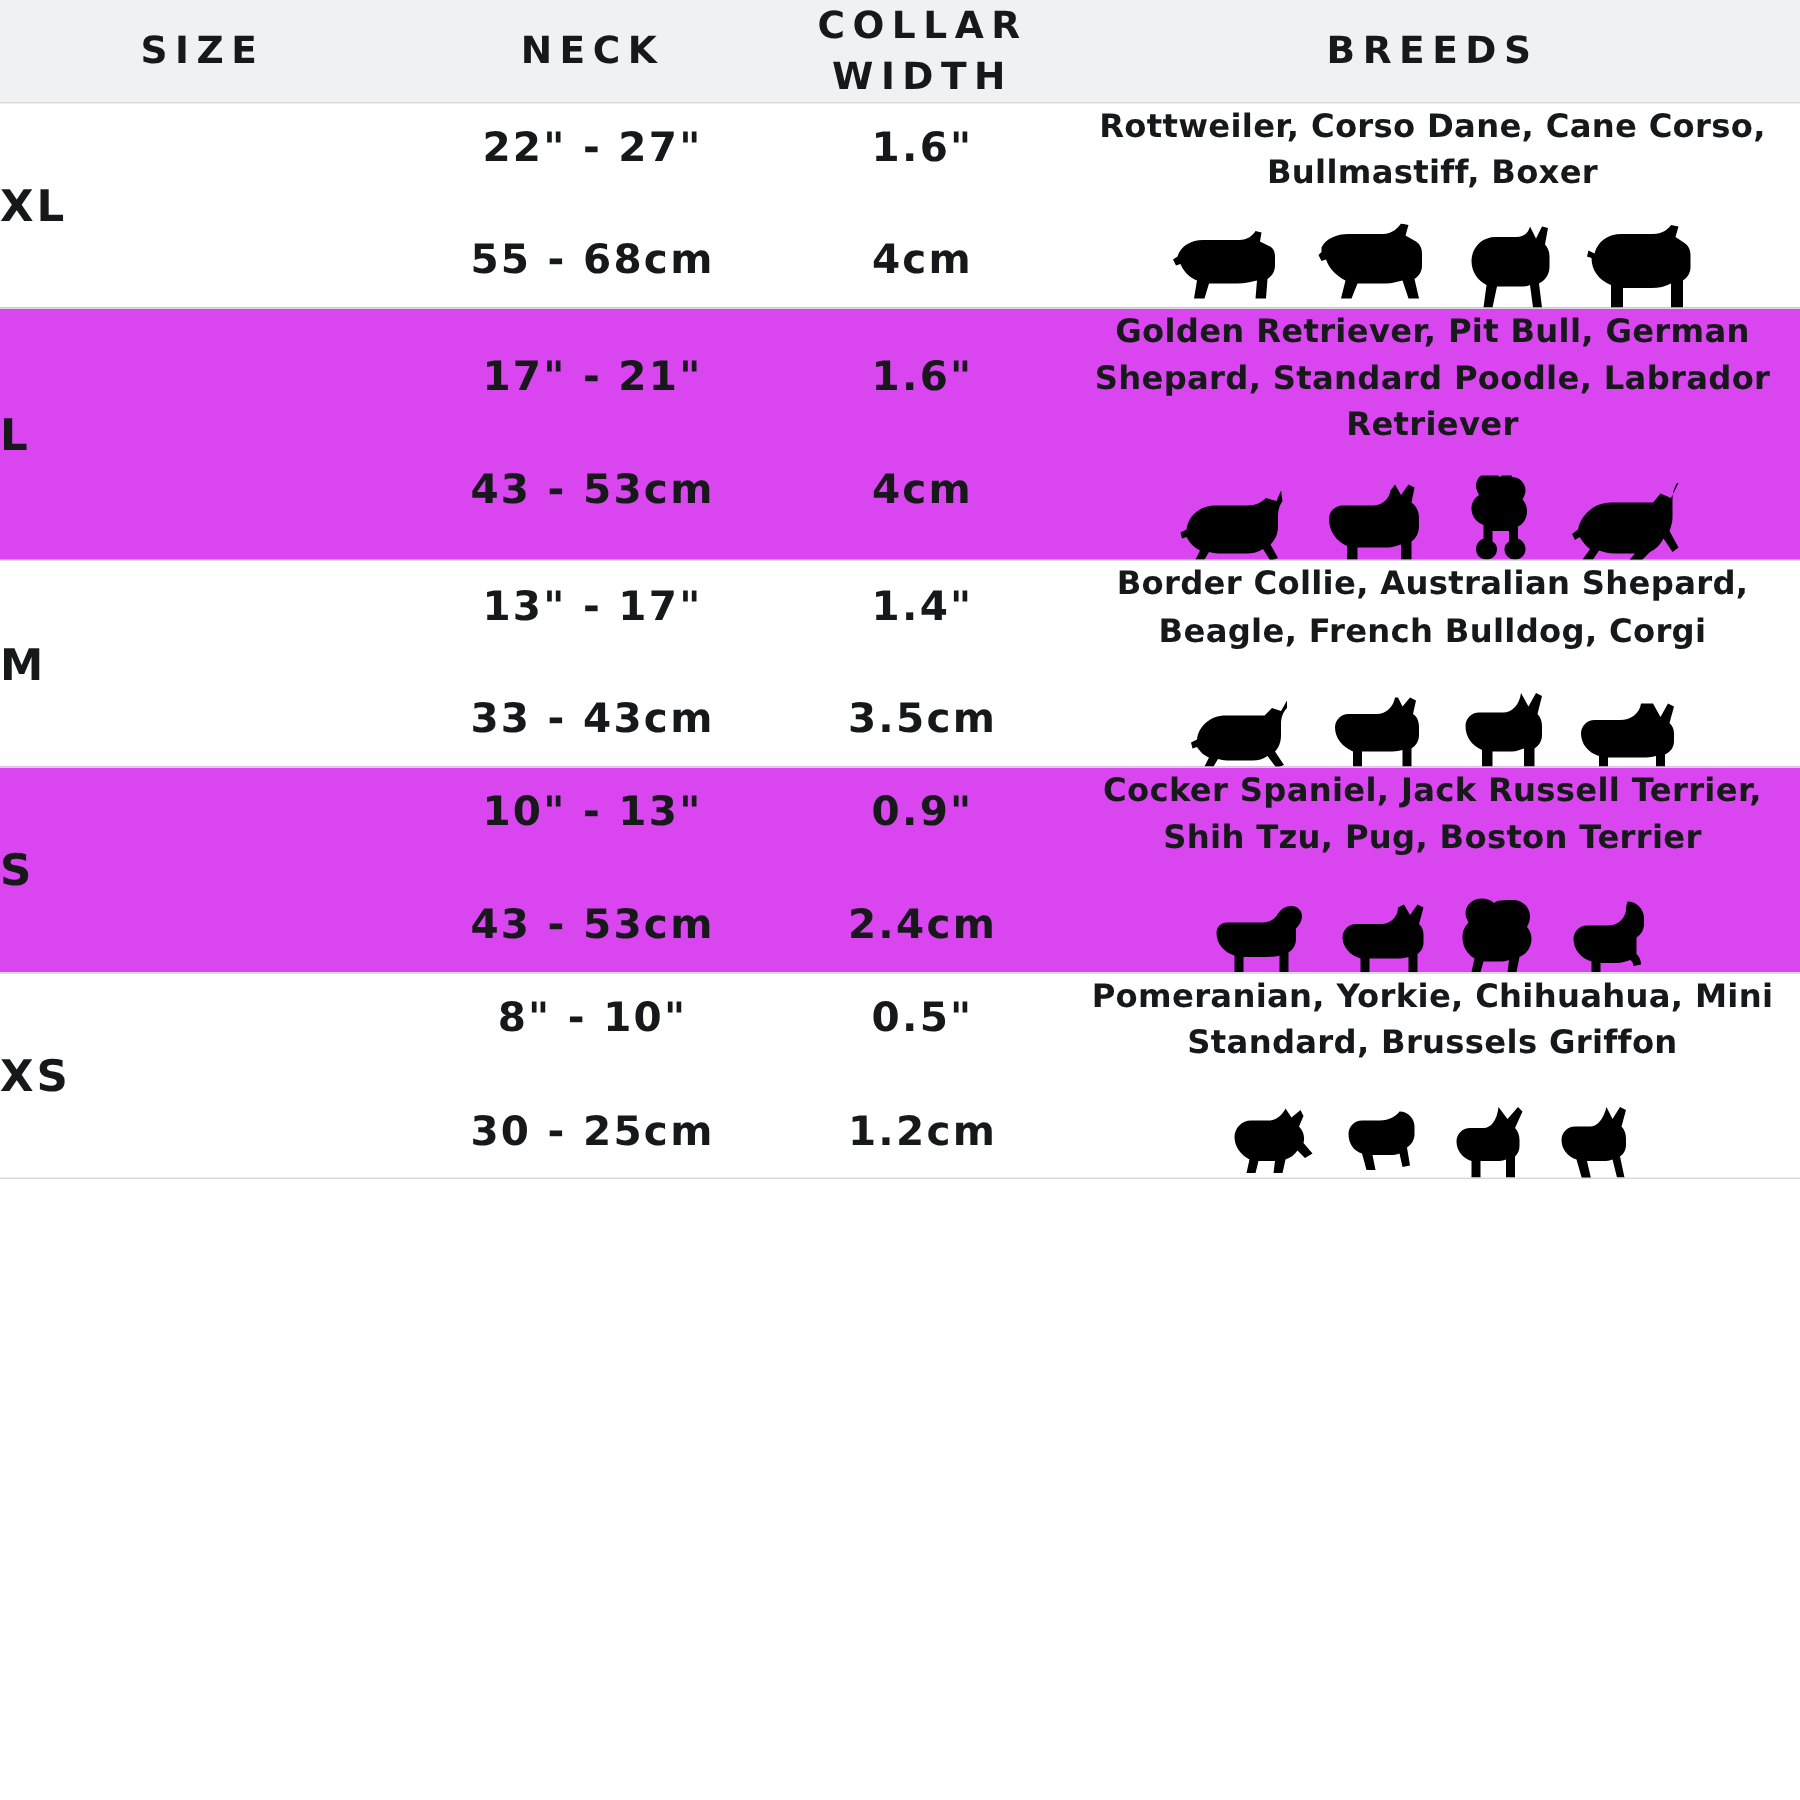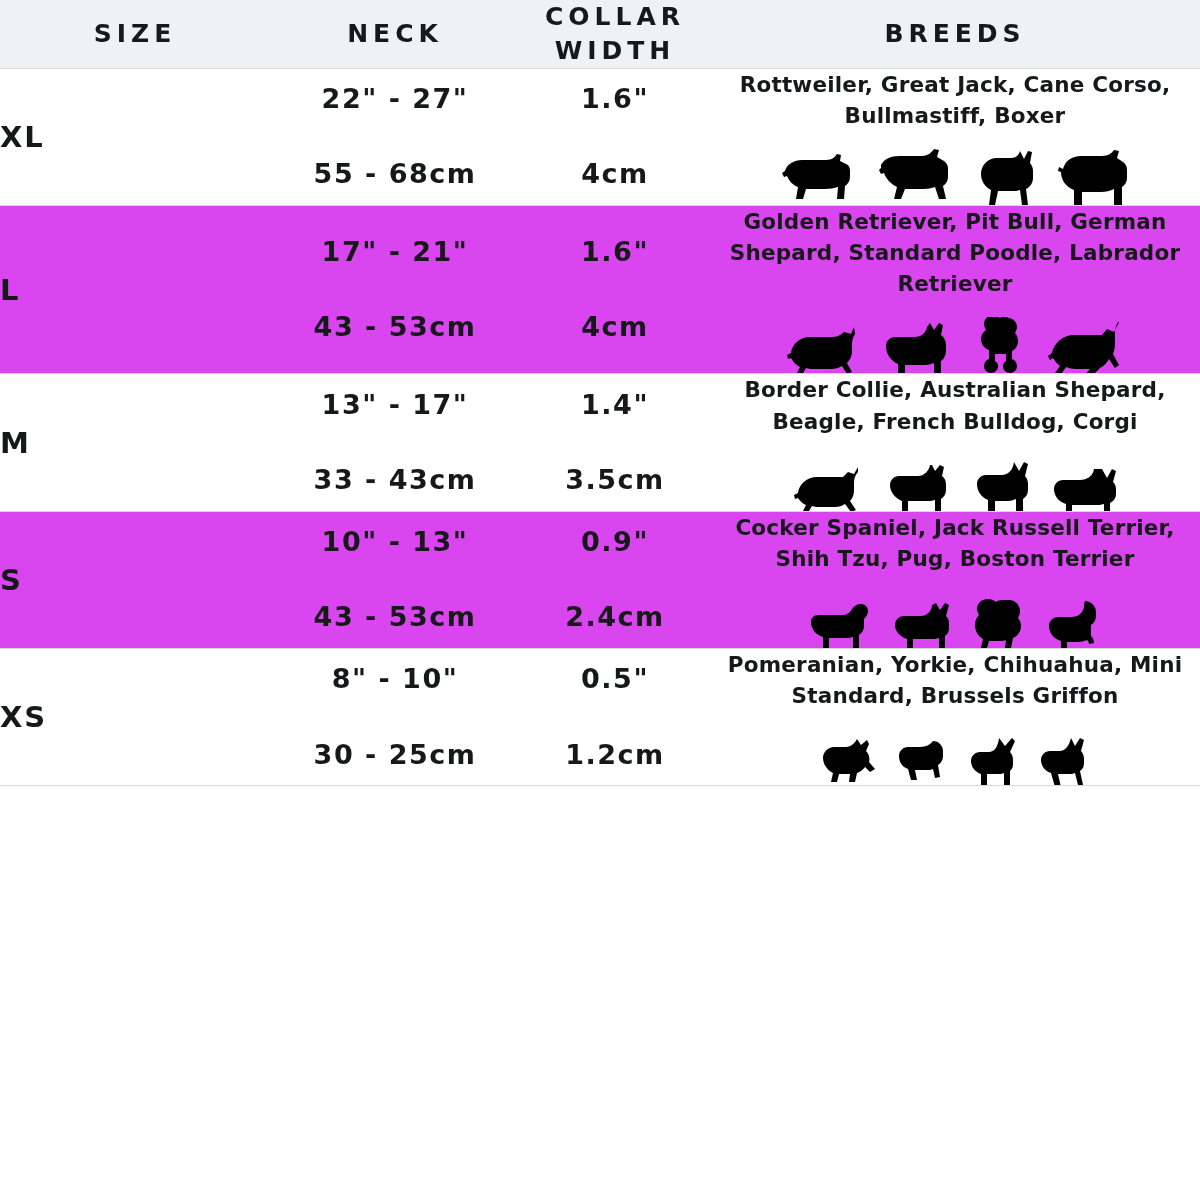--- a/index.html
+++ b/index.html
@@ -143,21 +143,21 @@
             <span class="line2">55 - 68cm</span>
           </div>
         </td>
         <td>
           <div class="meas-cell">
             <span>1.6"</span>
             <span class="line2">4cm</span>
           </div>
         </td>
         <td class="breeds-cell">
-          <div class="breeds-text">Rottweiler, Great Jack, Cane Corso, Bullmastiff, Boxer</div>
+          <div class="breeds-text">Rottweiler, Corso Dane, Cane Corso, Bullmastiff, Boxer</div>
           <div class="silhouettes">
             <svg width="84" height="56" viewBox="0 0 84 56" aria-hidden="true">
               <path fill="#000" d="M6 22c2-7 9-11 17-11h24c6 0 9-3 11-6l4 1-1 6 6 3c3 1 4 4 4 7v6c0 4-2 7-5 9l-1 13h-7l1-12c-4 1-8 2-13 2H27l-3 10h-7l2-12c-5-2-9-6-11-11l-3 1-2-4 3-2z"></path>
             </svg>
             <svg width="84" height="56" viewBox="0 0 84 56" aria-hidden="true">
               <path fill="#000" d="M4 16c3-6 10-9 18-9h23c6 0 10-4 12-7l5 1-2 7 7 4c3 2 4 5 4 8v8c0 4-2 7-5 9l3 13h-7l-4-12c-4 1-7 2-11 2H28l-4 10h-7l3-12c-6-3-11-8-13-14l-3 1-2-4 2-2z"></path>
             </svg>
             <svg width="66" height="56" viewBox="0 0 66 56" aria-hidden="true">
               <path fill="#000" d="M45 2l4 8 4-8 4 1-2 11c2 2 3 5 3 8v7c0 5-3 9-7 11l2 16h-6l-2-15c-2 1-5 1-8 1H23l-3 14h-6l2-15c-6-3-10-9-10-16 0-9 7-16 16-16h14c5 0 8-3 9-7z"></path>
             </svg>

